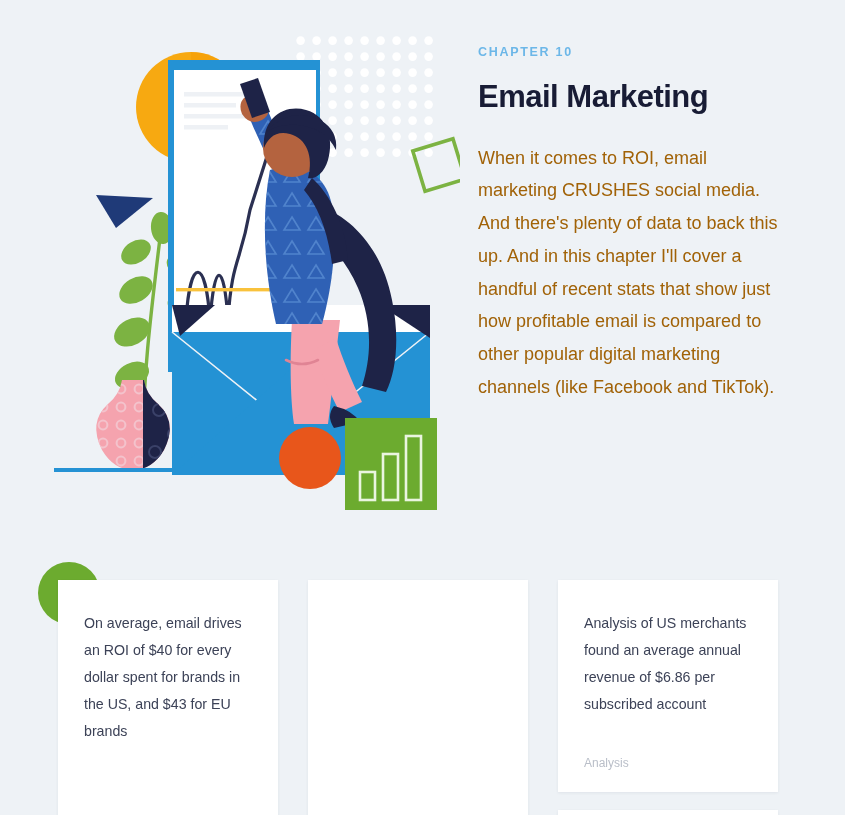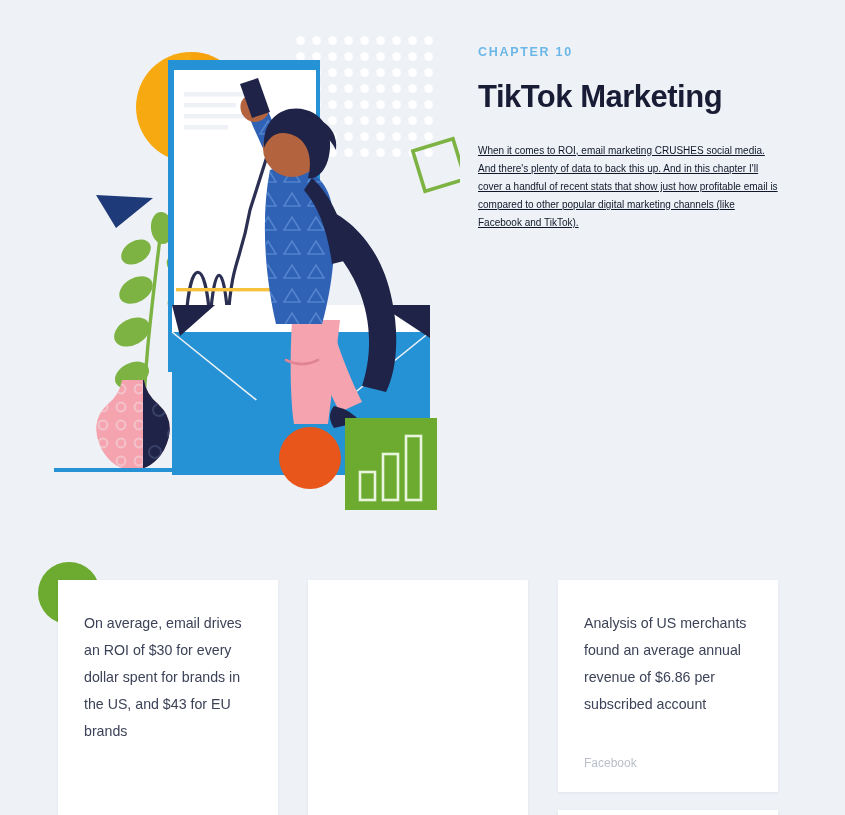--- a/index.html
+++ b/index.html
@@ -20,21 +20,21 @@
   .hero-copy { position: absolute; left: 478px; top: 45px; width: 300px; }
   .chapter-label {
     font-size: 12.5px; font-weight: 700; letter-spacing: 1.7px;
     color: #6cb7e8; text-transform: uppercase; margin-bottom: 20px;
   }
   .hero-title {
     font-size: 31px; line-height: 1.18; font-weight: 700;
     color: #181c35; letter-spacing: -0.5px; margin-bottom: 26px;
   }
   .hero-body {
-    font-size: 10px; line-height: 1.82; color: #0f172a; font-weight: 400; text-decoration: underline;
+    font-size: 18px; line-height: 1.82; color: #a16207; font-weight: 400;
   }
 
   
   .cards-region { position: absolute; left: 0; top: 540px; width: 845px; height: 275px; }
   .green-blob {
     position: absolute; left: 38px; top: 22px; width: 62px; height: 62px;
     border-radius: 50%; background: #6cab2f;
   }
   .cards-grid {
     position: absolute; left: 58px; top: 40px; width: 730px;
@@ -180,41 +180,41 @@
           <rect x="320" y="452" width="15" height="28" fill="none" stroke="#eaf5e0" stroke-width="2.6"></rect>
           <rect x="343" y="434" width="15" height="46" fill="none" stroke="#eaf5e0" stroke-width="2.6"></rect>
           <rect x="366" y="416" width="15" height="64" fill="none" stroke="#eaf5e0" stroke-width="2.6"></rect>
         </g>
       </svg>
     </div>
 
     <div class="hero-copy">
       <div class="chapter-label">CHAPTER 10</div>
       <h1 class="hero-title">
-        <span>TikTok Marketing</span><br>
+        <span>Email Marketing</span><br>
       </h1>
       <p class="hero-body">When it comes to ROI, email marketing CRUSHES social media. And there's plenty of data to back this up. And in this chapter I'll cover a handful of recent stats that show just how profitable email is compared to other popular digital marketing channels (like Facebook and TikTok).</p>
     </div>
   </section>
 
   <section class="cards-region">
     <div class="green-blob"></div>
     <div class="cards-grid">
 
       <article class="stat-card h1">
-        <div class="stat-text">On average, email drives an ROI of $30 for every dollar spent for brands in the US, and $43 for EU brands</div>
+        <div class="stat-text">On average, email drives an ROI of $40 for every dollar spent for brands in the US, and $43 for EU brands</div>
       </article>
 
       <article class="stat-card h2">
         <div class="stat-source"></div>
       </article>
 
       <article class="stat-card h3">
         <div class="stat-text">Analysis of US merchants found an average annual revenue of $6.86 per subscribed account</div>
-        <div class="stat-source">Facebook</div>
+        <div class="stat-source">Analysis</div>
       </article>
 
       <article class="stat-card h4">
         <div class="stat-text"></div>
 
       </article>
 
     </div>
   </section>
 

